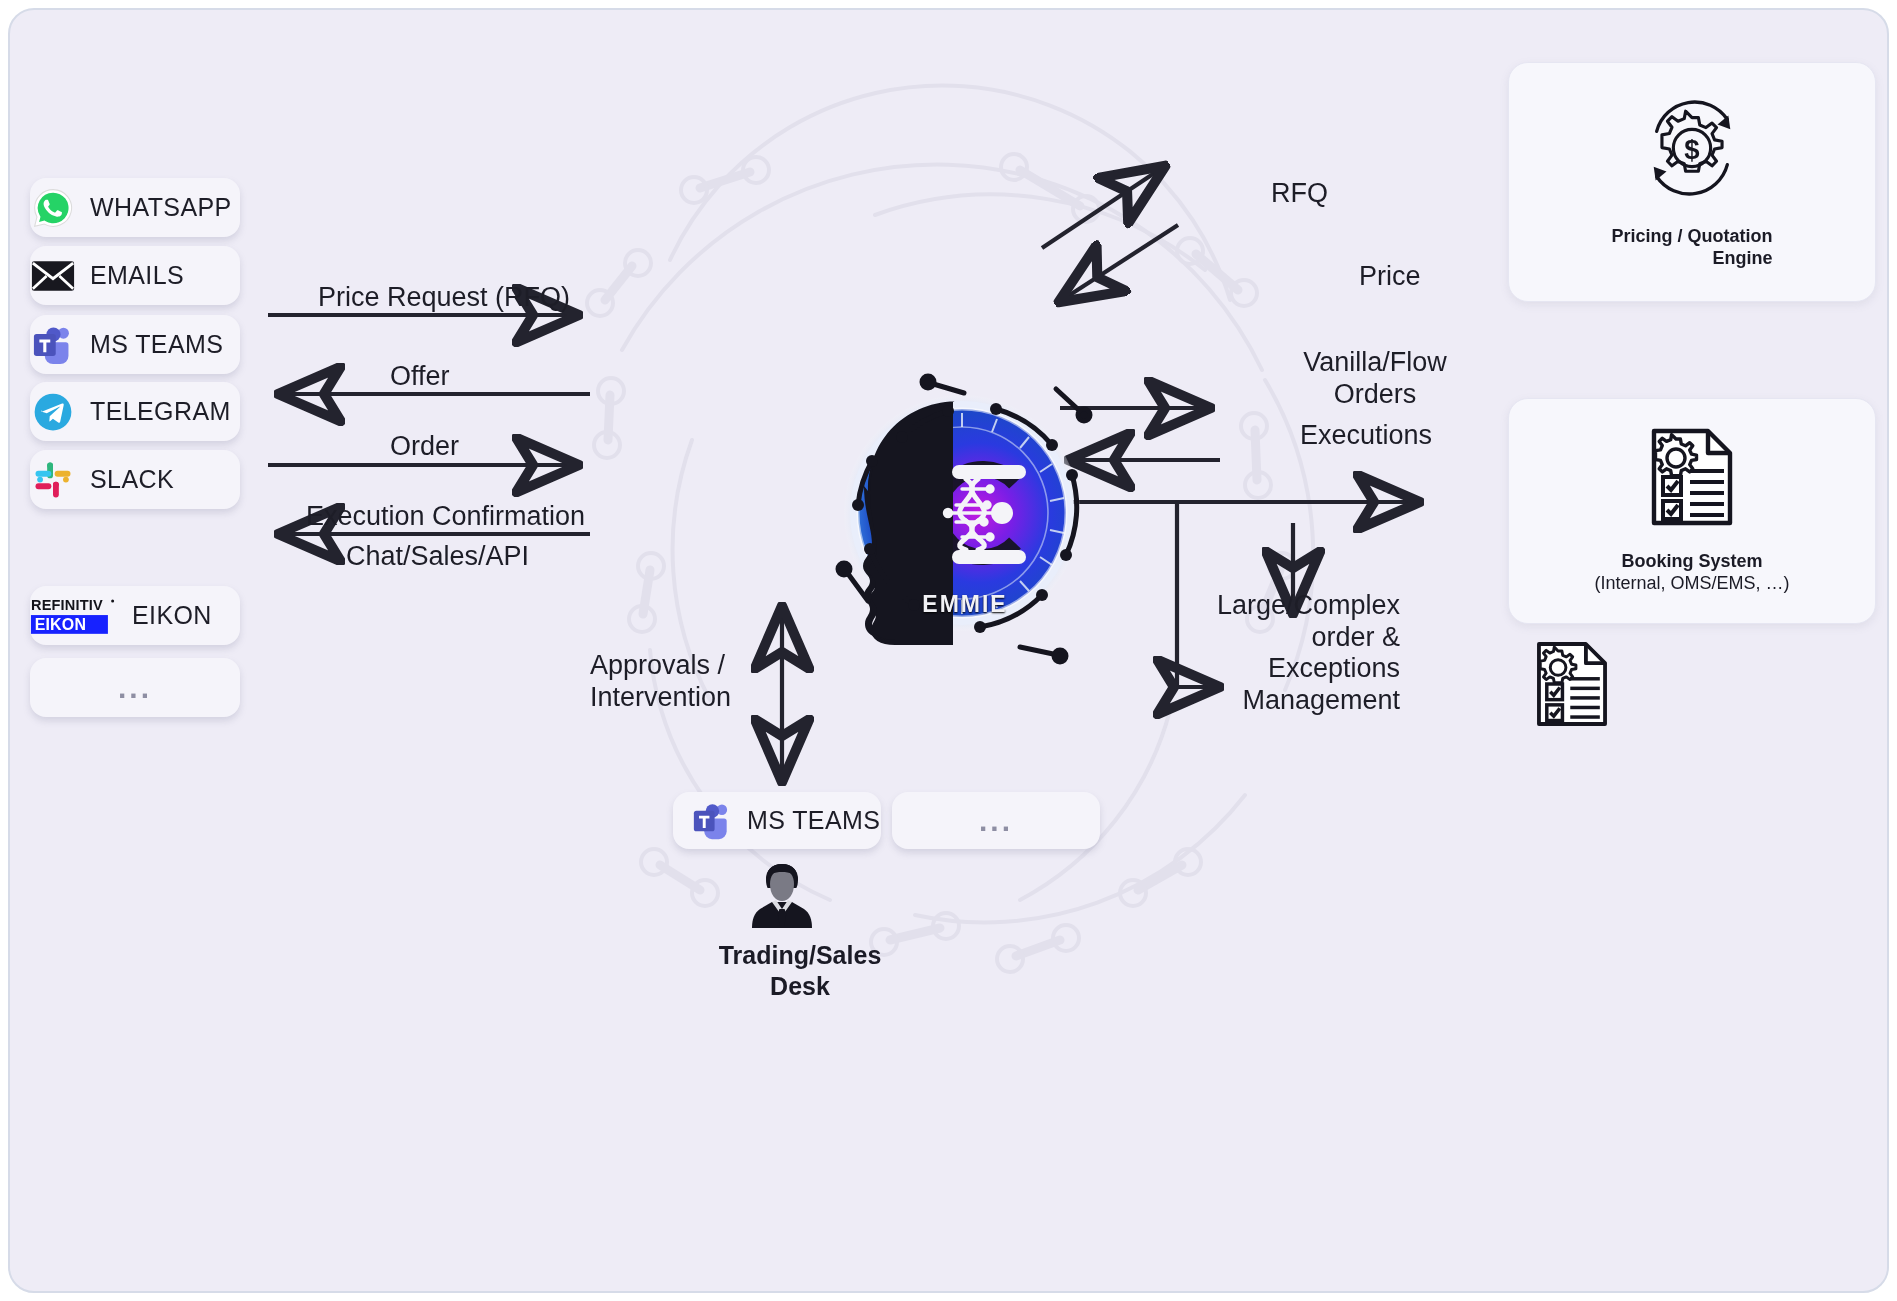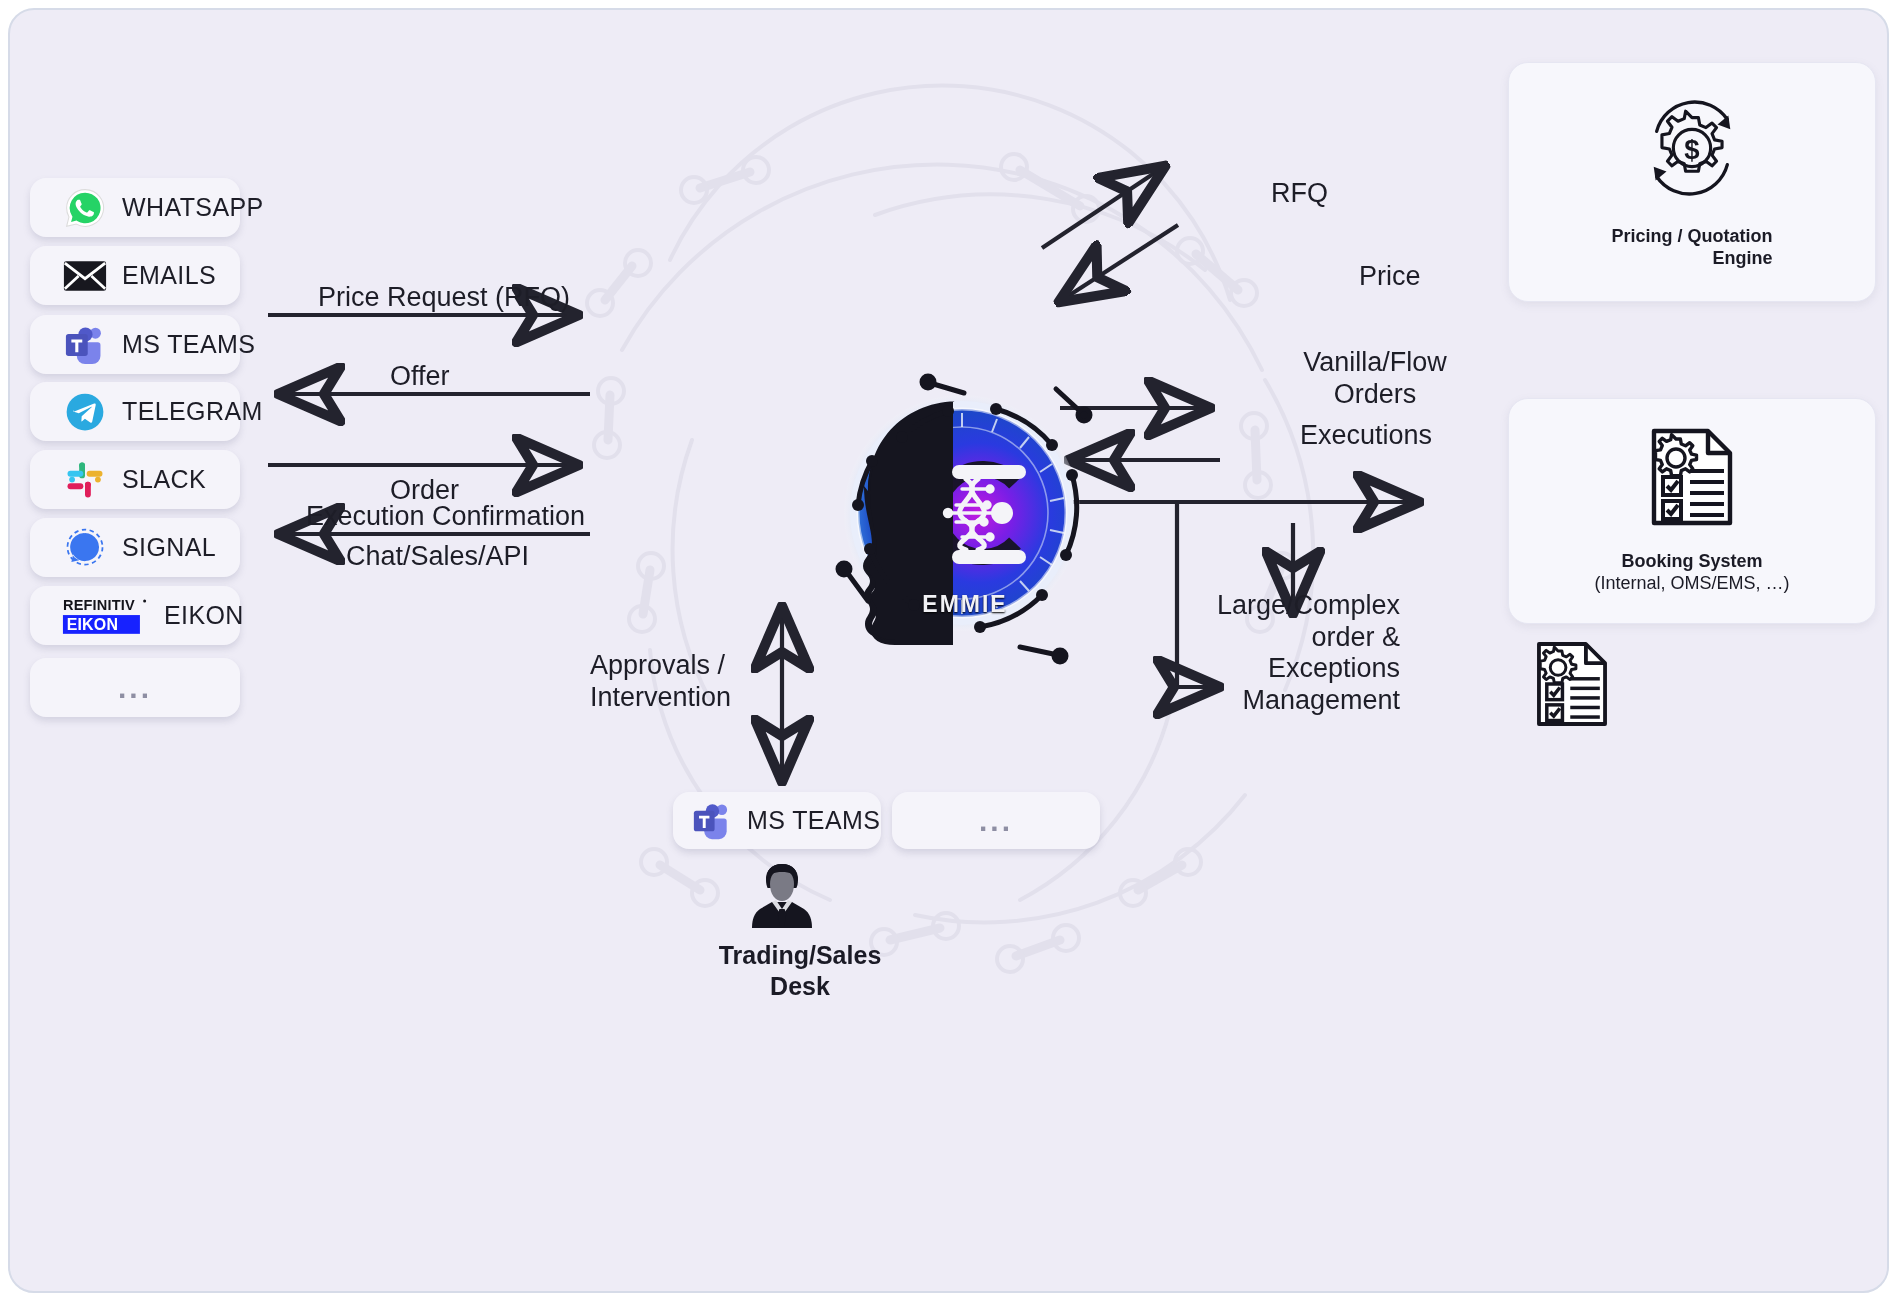--- a/index.html
+++ b/index.html
@@ -47,21 +47,21 @@
     color:#1d1d27;
     letter-spacing:.4px;
     white-space:nowrap;
   }
   .chip.dots{justify-content:center;}
   .dots-glyph{
     color:#8e8ea3;font-size:30px;line-height:1;letter-spacing:3px;font-weight:700;
   }
 
   
-  .left-chip{left:20px;width:210px;height:59px;padding-left:32px;}
+  .left-chip{left:20px;width:210px;height:59px;padding-left:0;}
   .left-chip .chip-ico{width:46px;height:46px;margin-right:14px;}
 
   
   .big-card{
     position:absolute;
     background:#f7f7fc;
     border:1px solid #e6e6f2;
     border-radius:20px;
     box-shadow:0 3px 8px rgba(120,120,150,.12);
     box-sizing:border-box;
@@ -268,49 +268,40 @@
           </g>
           <g>
             <rect x="5" y="20" width="7" height="7" rx="3.5" fill="#36C5F0"></rect>
             <rect x="36" y="20" width="7" height="7" rx="3.5" fill="#ECB22E"></rect>
           </g>
         </svg>
       </span>
       <span class="chip-label">SLACK</span>
     </div>
 
-    <div class="chip left-chip" style="top:508px">
-      <span class="chip-ico">
-        <svg width="42" height="42" viewBox="0 0 48 48">
-          <circle cx="24" cy="23" r="20" fill="none" stroke="#3a76f0" stroke-width="2" stroke-dasharray="5 4"></circle>
-          <path d="M24 7a16 16 0 1 1-13.6 24.4L8.4 40l8.9-2.1A16 16 0 0 1 24 7z" fill="#3a76f0"></path>
-        </svg>
-      </span>
-      <span class="chip-label">SIGNAL</span>
-    </div>
 
     <div class="chip left-chip" style="top:576px">
       <span class="chip-ico" style="width:92px;height:44px;margin-right:10px;">
         <svg width="92" height="42" viewBox="0 0 98 44">
           <text x="1" y="16" font-family="Liberation Sans, sans-serif" font-size="15.5" font-weight="bold" fill="#13131a" letter-spacing="0.2">REFINITIV</text>
           <circle cx="88" cy="6" r="1.6" fill="#13131a"></circle>
           <rect x="1" y="21" width="82" height="20" fill="#1722ff"></rect>
           <text x="5" y="37" font-family="Liberation Sans, sans-serif" font-size="17" font-weight="bold" fill="#ffffff" letter-spacing="0.2">EIKON</text>
         </svg>
       </span>
       <span class="chip-label">EIKON</span>
     </div>
 
     <div class="chip left-chip dots" style="top:648px;padding-left:0;">
       <span class="dots-glyph">...</span>
     </div>
 
     <div class="lbl" style="left:308px;top:272px;">Price Request (RFQ)</div>
     <div class="lbl" style="left:380px;top:351px;">Offer</div>
-    <div class="lbl" style="left:380px;top:421px;margin-top:44px;">Order</div>
+    <div class="lbl" style="left:380px;top:421px;">Order</div>
     <div class="lbl" style="left:296px;top:491px;">Execution Confirmation</div>
     <div class="lbl" style="left:336px;top:531px;">Chat/Sales/API</div>
 
     <div id="emmie-wrap">
       <svg width="310" height="305" viewBox="0 0 310 305">
         <defs>
           <radialGradient id="coreg" cx="62%" cy="48%" r="62%">
             <linearGradient id="lg1" x1="0" y1="0" x2="1" y2="1">
               <stop offset="0" stop-color="#2a2fd8"></stop>
             </linearGradient>

